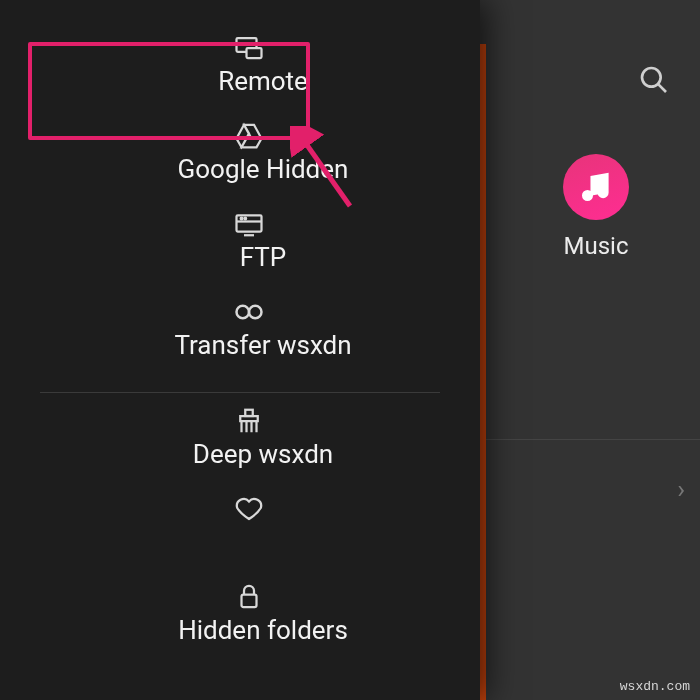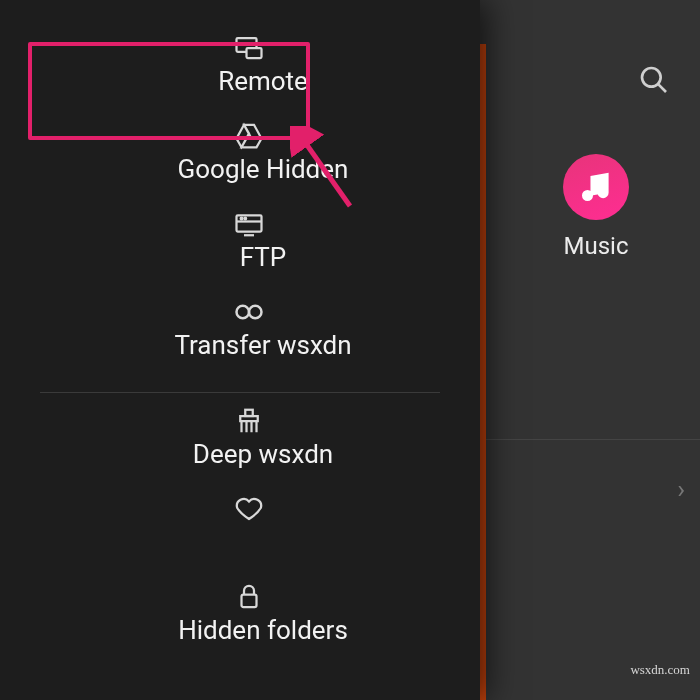--- a/index.html
+++ b/index.html
@@ -137,25 +137,25 @@
       top: 126px;
       left: 290px;
       pointer-events: none;
     }
     .annotation-arrow svg {
       width: 70px;
       height: 90px;
     }
     .watermark {
       position: absolute;
-      bottom: 22px;
+      bottom: 6px;
       right: 10px;
       color: #d6d6d6;
       font-size: 13px;
-      font-family: Liberation Serif, serif;
+      font-family: Liberation Mono, monospace;
     }
   </style>
 </head>
 <body>
 
 <div class="main-area">
   <div class="search-bar">
     <svg viewBox="0 0 24 24">
         <circle cx="10" cy="10" r="7"></circle>
         <line x1="21" y1="21" x2="15.5" y2="15.5"></line>

